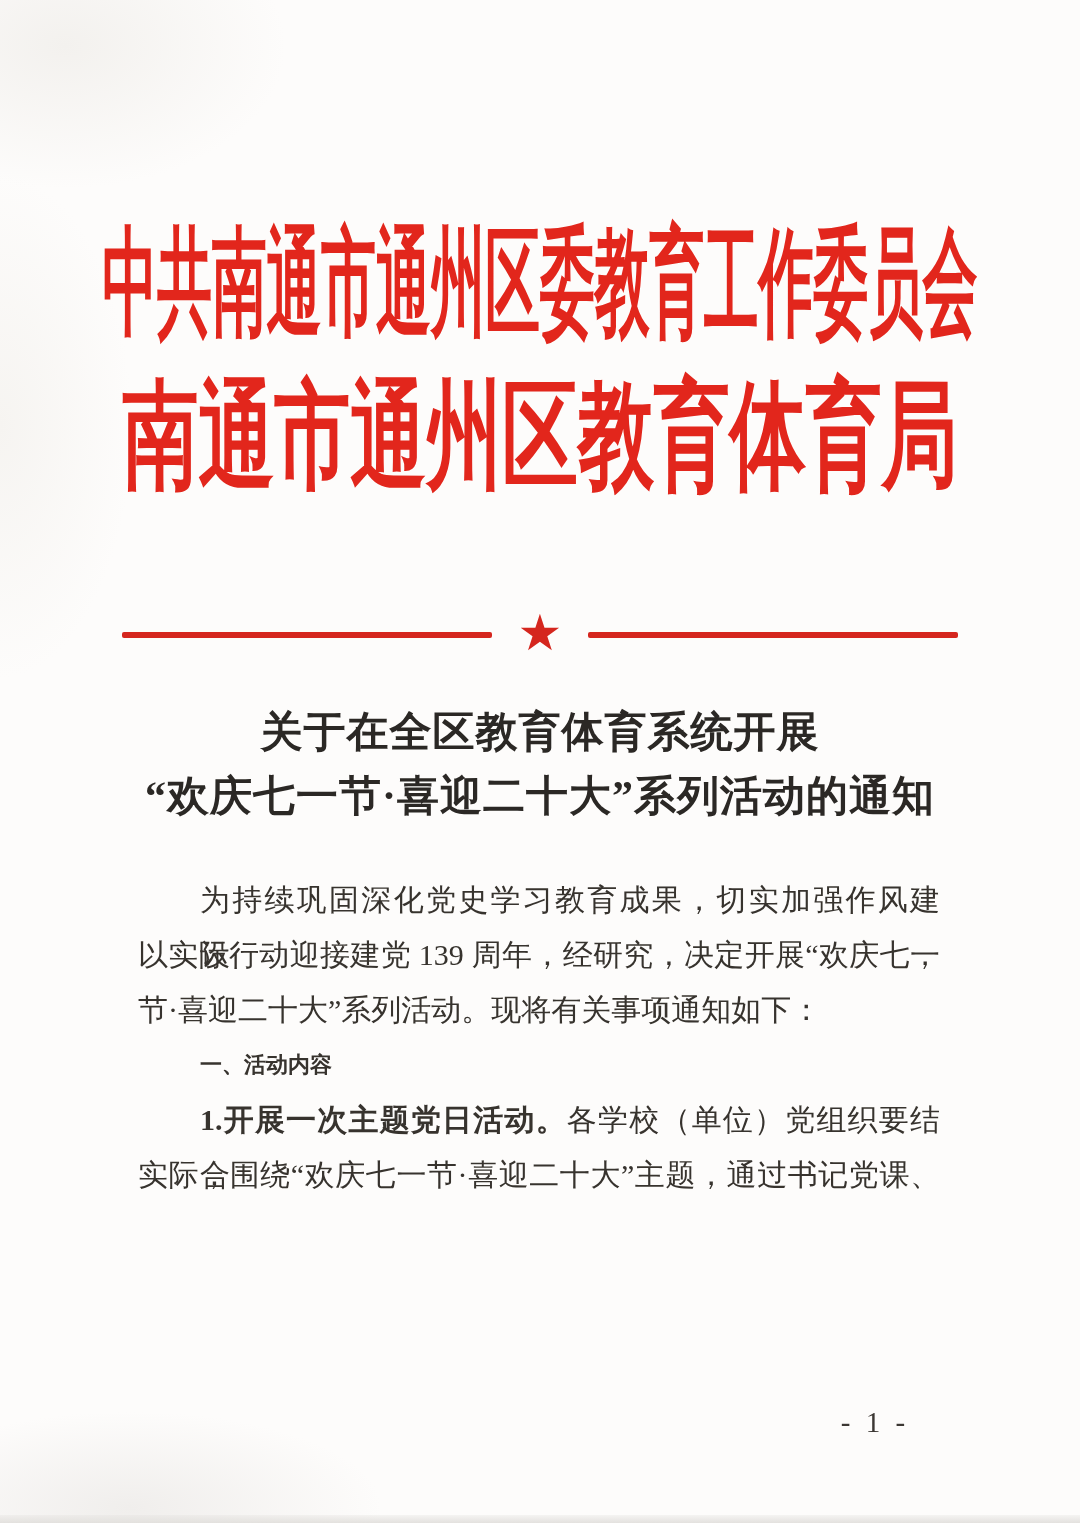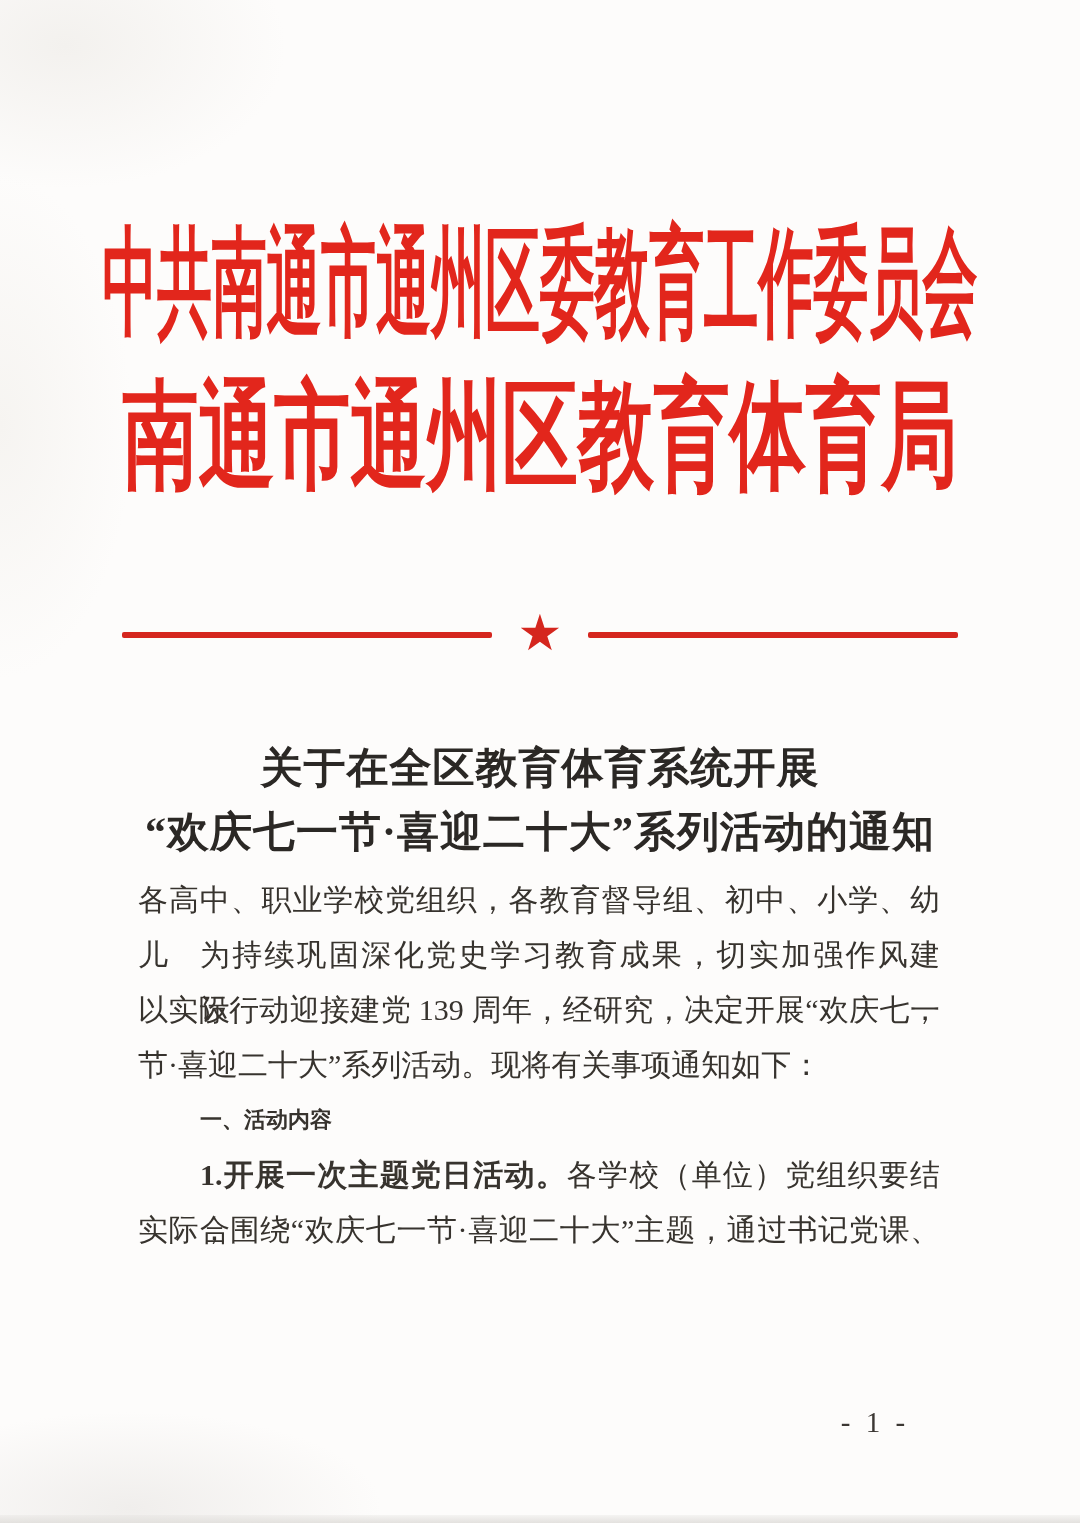--- a/index.html
+++ b/index.html
@@ -70,21 +70,21 @@
     margin: 0 26px;
     font-size: 50px;
     line-height: 46px;
     color: var(--rule-red, #d5261e);
     font-family: "DejaVu Sans", sans-serif;
     transform: translateY(-2px);
   }
   
   .doc-title {
     position: absolute;
-    top: 736px;
+    top: 700px;
     left: 0;
     width: 100%;
     margin: 0;
     text-align: center;
     font-size: 42px;
     line-height: 64px;
     font-weight: 700;
     color: #2b2825;
     letter-spacing: 1px;
   }
@@ -155,21 +155,20 @@
     <span class="star">★</span>
     <span class="rule"></span>
   </div>
 
   <h1 class="doc-title">
     <div>关于在全区教育体育系统开展</div>
     <div>“欢庆七一节·喜迎二十大”系列活动的通知</div>
   </h1>
 
   <div class="doc-body">
-    <div class="line full">各高中、职业学校党组织，各教育督导组、初中、小学、幼儿</div>
     <div class="line full indent">为持续巩固深化党史学习教育成果，切实加强作风建设，</div>
     <div class="line full">以实际行动迎接建党 139 周年，经研究，决定开展“欢庆七一</div>
     <div class="line">节·喜迎二十大”系列活动。现将有关事项通知如下：</div>
     <div class="line heading indent">一、活动内容</div>
     <div class="line full indent">
       <span class="lead-bold">1.开展一次主题党日活动。</span><span>各学校（单位）党组织要结合</span>
     </div>
     <div class="line full">实际，围绕“欢庆七一节·喜迎二十大”主题，通过书记党课、</div>
   </div>
 

